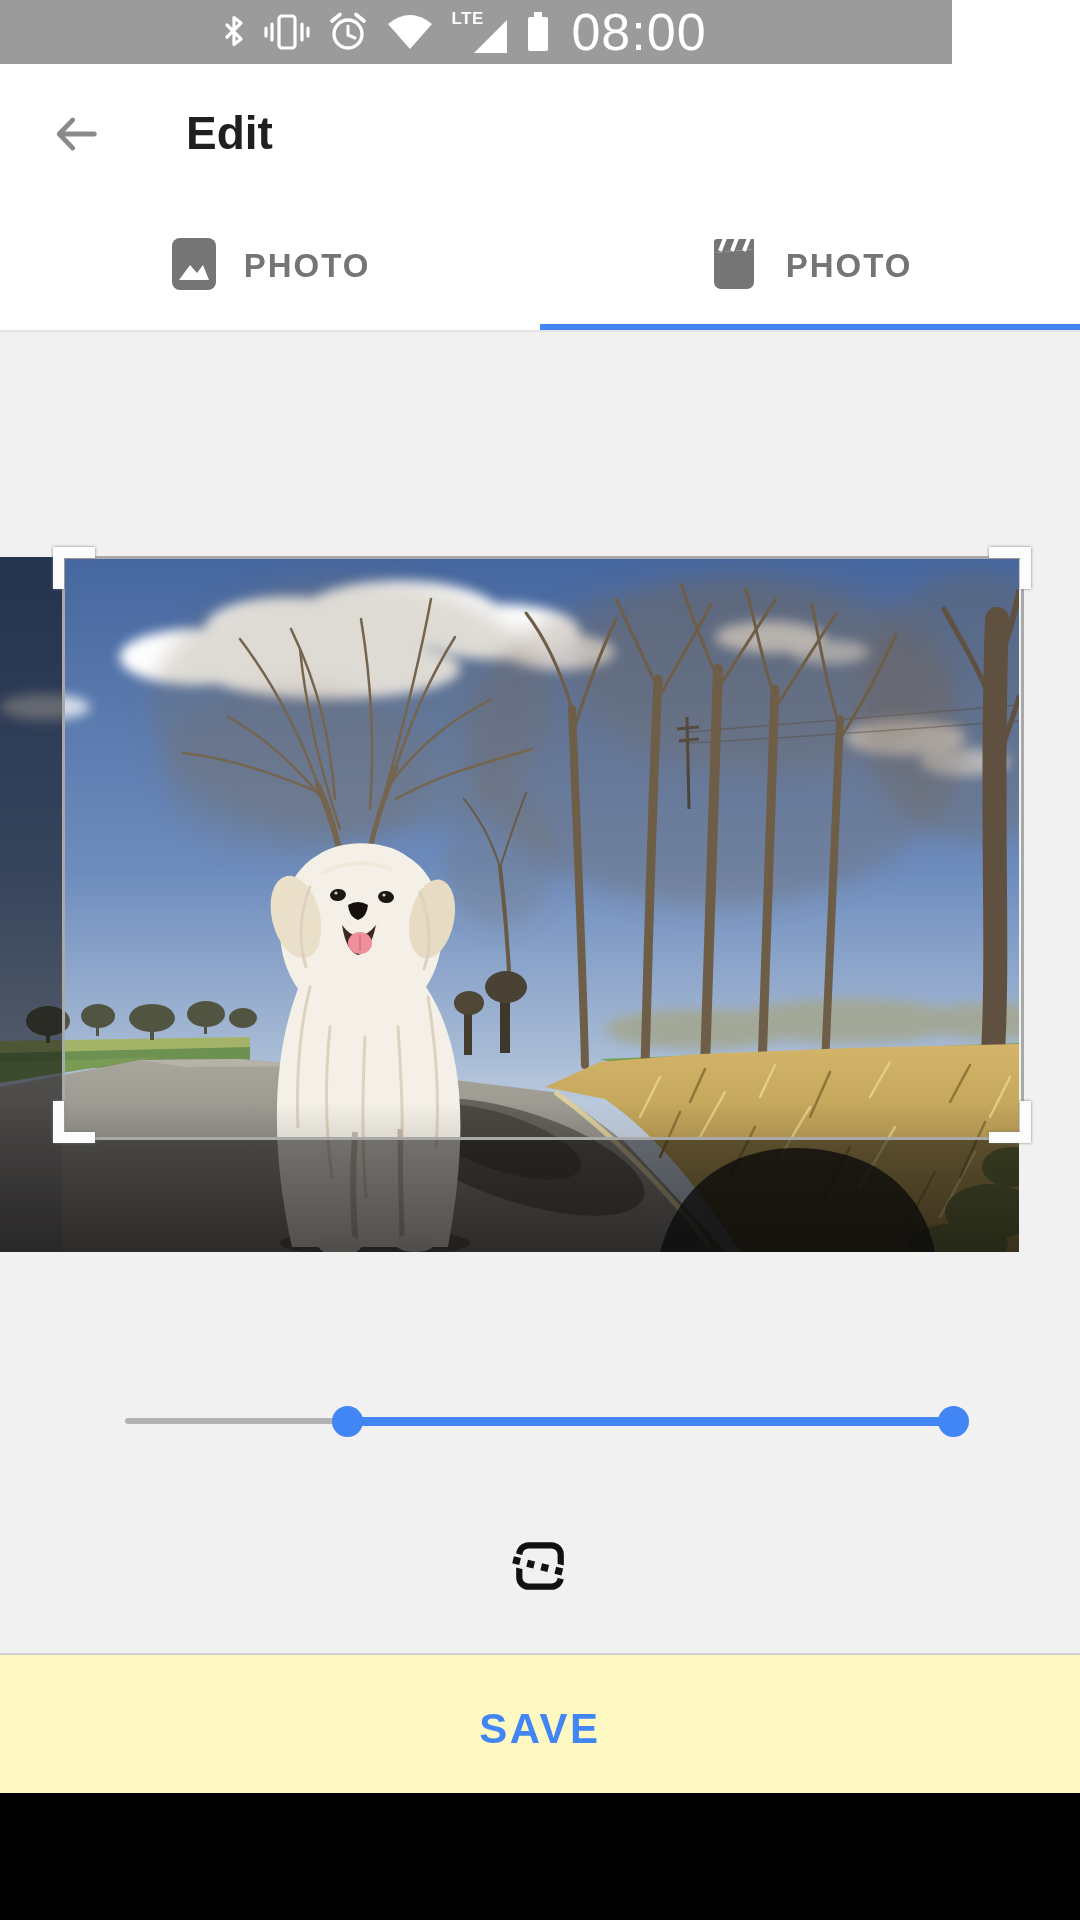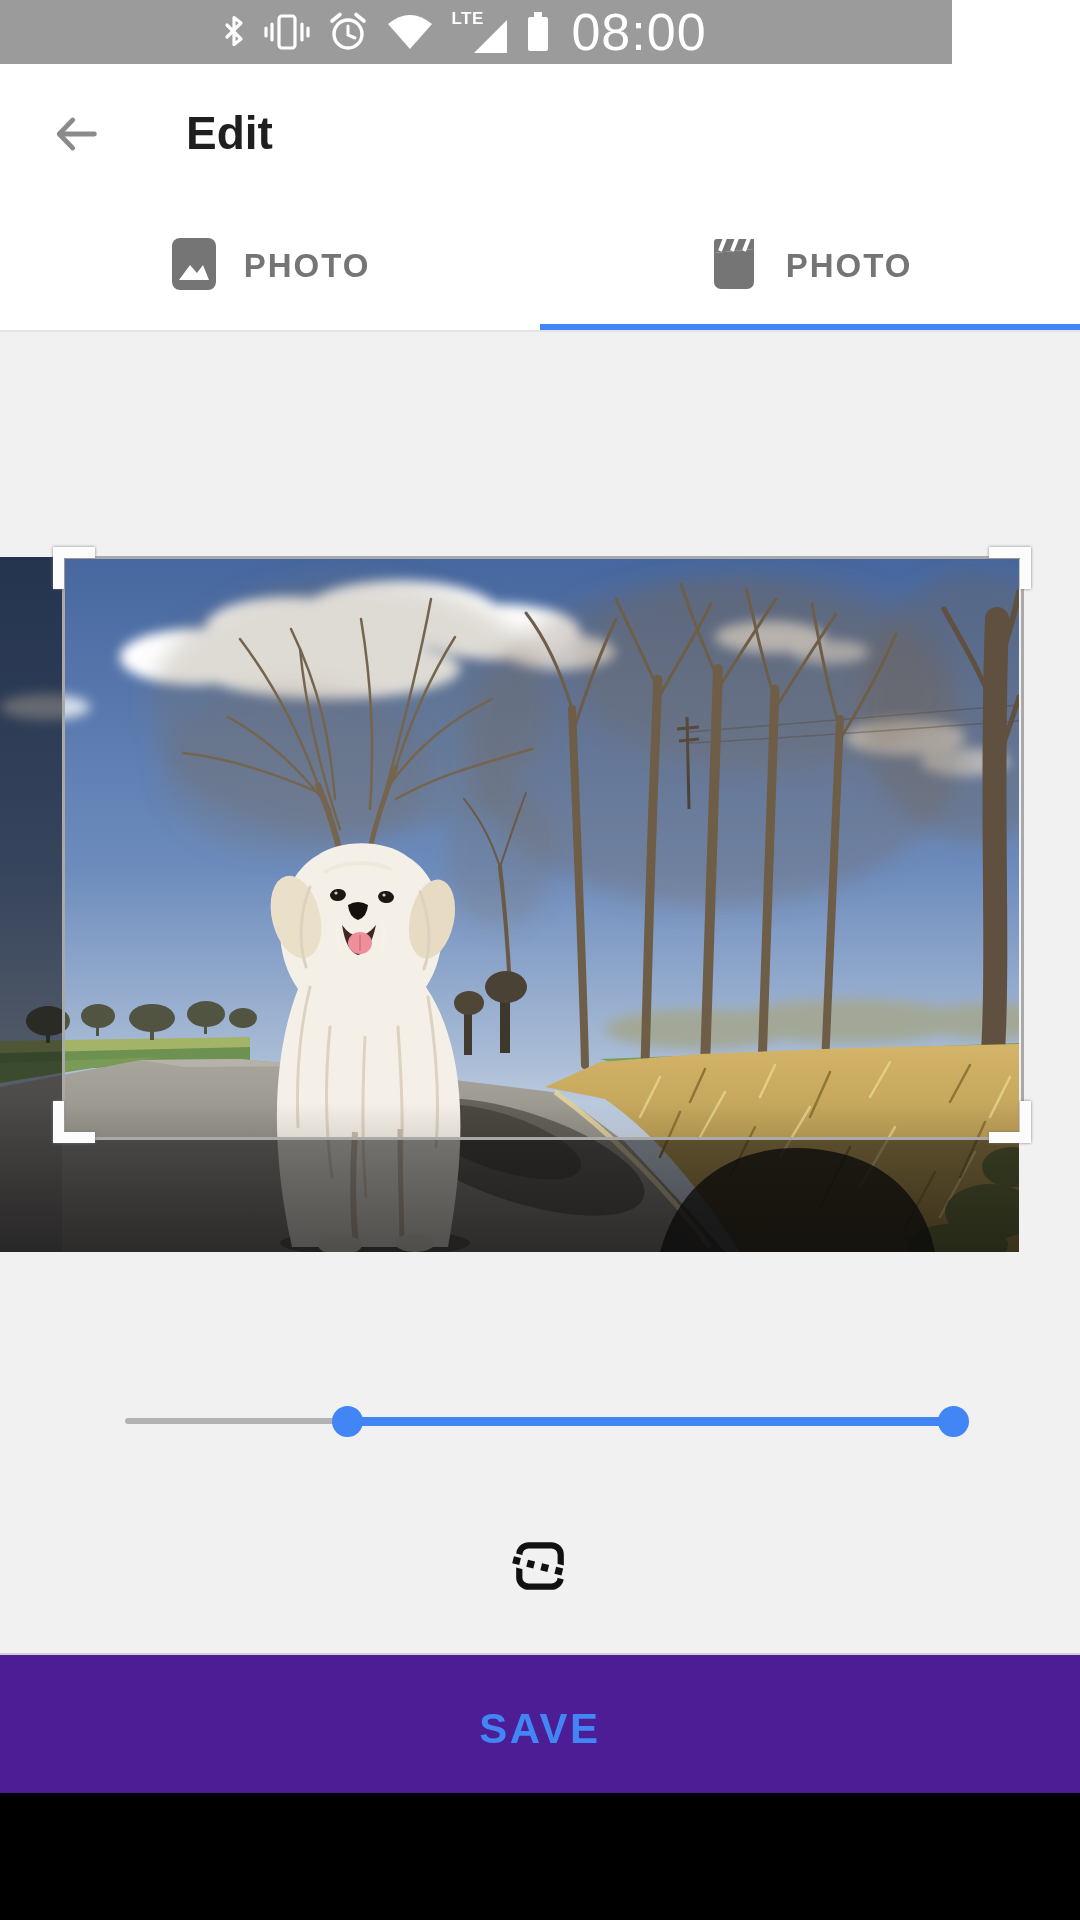--- a/index.html
+++ b/index.html
@@ -49,21 +49,21 @@
   .sl-active{position:absolute;left:347px;top:1417px;width:607px;height:9px;background:#4285f4;border-radius:5px;cursor:pointer;}
   .sl-thumb{position:absolute;width:31px;height:31px;border-radius:50%;background:#4285f4;cursor:grab;}
   .th-start{left:332px;top:1406px;}
   .th-end{left:938px;top:1406px;}
 
   
   .stabilize-btn{position:absolute;left:508px;top:1536px;width:64px;height:64px;display:flex;align-items:center;justify-content:center;cursor:pointer;}
 
   
   .divider{position:absolute;left:0;top:1653px;width:1080px;height:2px;background:#d0d0d0;}
-  .save-bar{position:absolute;left:0;top:1655px;width:1080px;height:148px;background:#4c1d95;display:flex;align-items:center;justify-content:center;}
+  .save-bar{position:absolute;left:0;top:1655px;width:1080px;height:148px;background:#fef9c3;display:flex;align-items:center;justify-content:center;}
   .save-label{font-size:42px;font-weight:600;color:#4285f4;letter-spacing:2.5px;cursor:pointer;}
 
   
   .nav-bar{position:absolute;left:0;top:1793px;width:1080px;height:127px;background:#000;}
 </style>
 </head>
 <body>
 
 <div id="screen">
 

